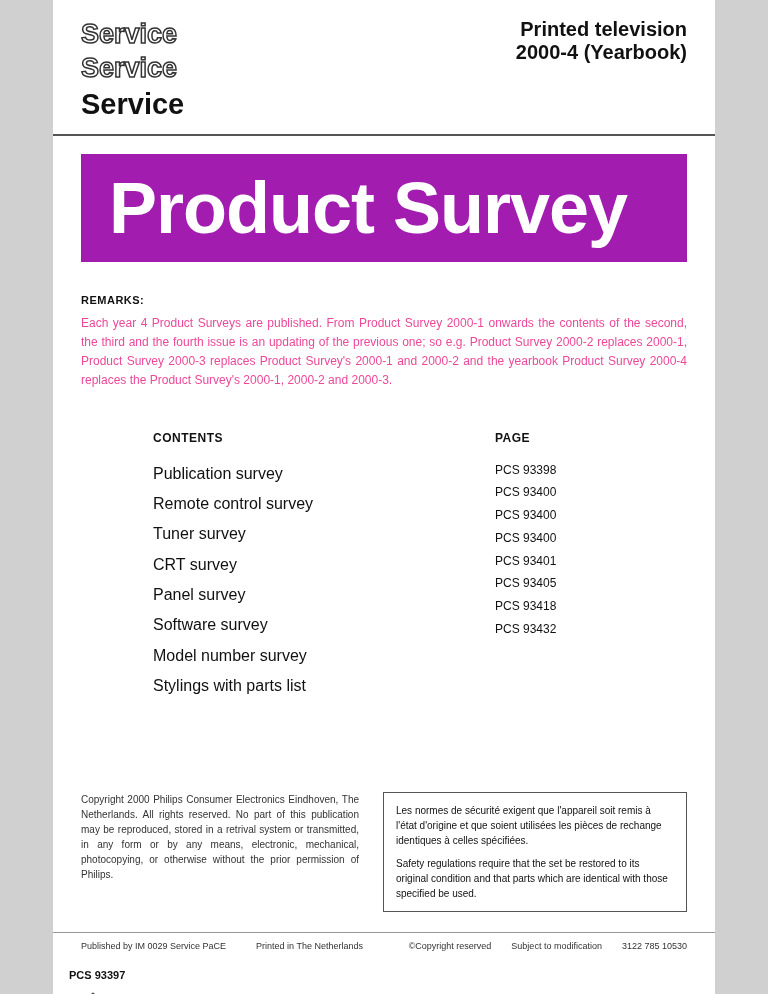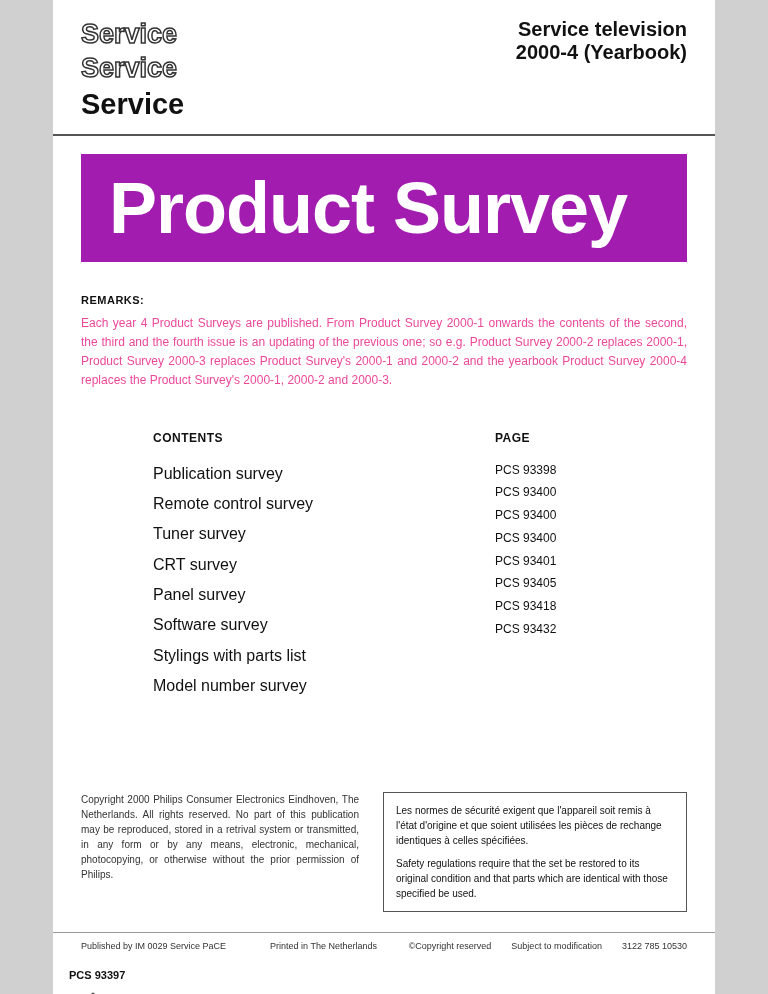--- a/index.html
+++ b/index.html
@@ -166,21 +166,21 @@
       align-items: center;
       padding: 8px 28px;
       border-top: 1px solid #999;
       margin-top: 20px;
       font-size: 9px;
       color: #333;
     }
 
     .bottom-bar-left {
       display: flex;
-      gap: 44px;
+      gap: 30px;
     }
 
     .bottom-bar-right {
       display: flex;
       gap: 20px;
     }
 
     
     .pcs-area {
       padding: 10px 28px 10px 16px;
@@ -227,21 +227,21 @@
 
 <div class="page">
 
   <div class="header">
     <div class="logo-area">
       <span class="service-outline">Service</span>
       <span class="service-outline">Service</span>
       <span class="service-solid">Service</span>
     </div>
     <div class="title-area">
-      <span class="title-main">Service television</span>
+      <span class="title-main">Printed television</span>
       <span class="title-sub">2000-4 (Yearbook)</span>
     </div>
   </div>
 
   <div class="banner">
     <span class="banner-text">Product Survey</span>
   </div>
 
   <div class="remarks-section">
     <div class="remarks-label">REMARKS:</div>
@@ -251,22 +251,22 @@
   <div class="contents-section">
     <div class="contents-col">
       <div class="contents-header">CONTENTS</div>
       <div>
         <div class="contents-item">Publication survey</div>
         <div class="contents-item">Remote control survey</div>
         <div class="contents-item">Tuner survey</div>
         <div class="contents-item">CRT survey</div>
         <div class="contents-item">Panel survey</div>
         <div class="contents-item">Software survey</div>
+        <div class="contents-item">Model number survey</div>
         <div class="contents-item">Stylings with parts list</div>
-        <div class="contents-item">Model number survey</div>
       </div>
     </div>
     <div class="page-col">
       <div class="contents-header">PAGE</div>
       <div>
         <div class="page-item">PCS  93398</div>
         <div class="page-item">PCS  93400</div>
         <div class="page-item">PCS  93400</div>
         <div class="page-item">PCS  93400</div>
         <div class="page-item">PCS  93401</div>

